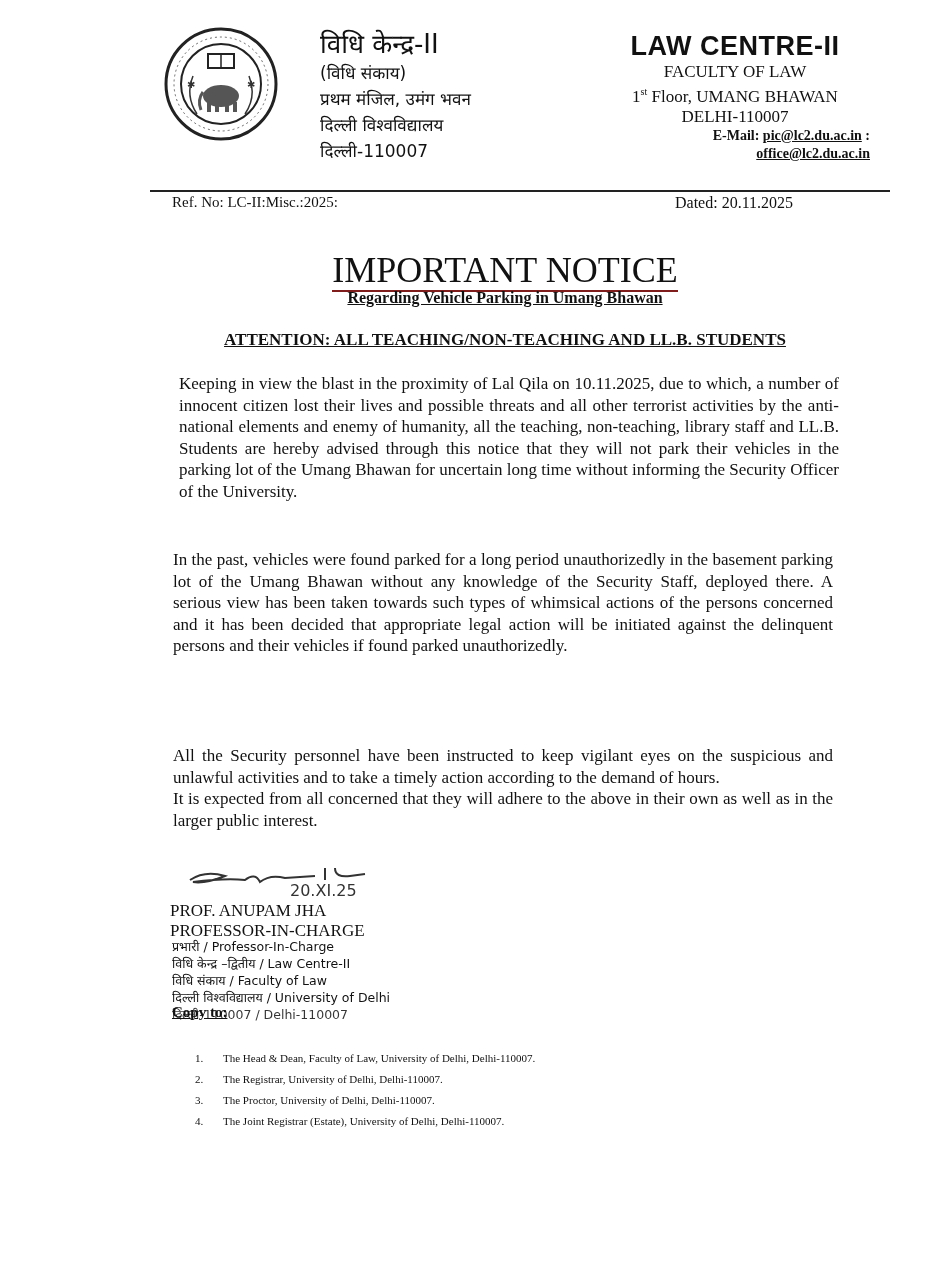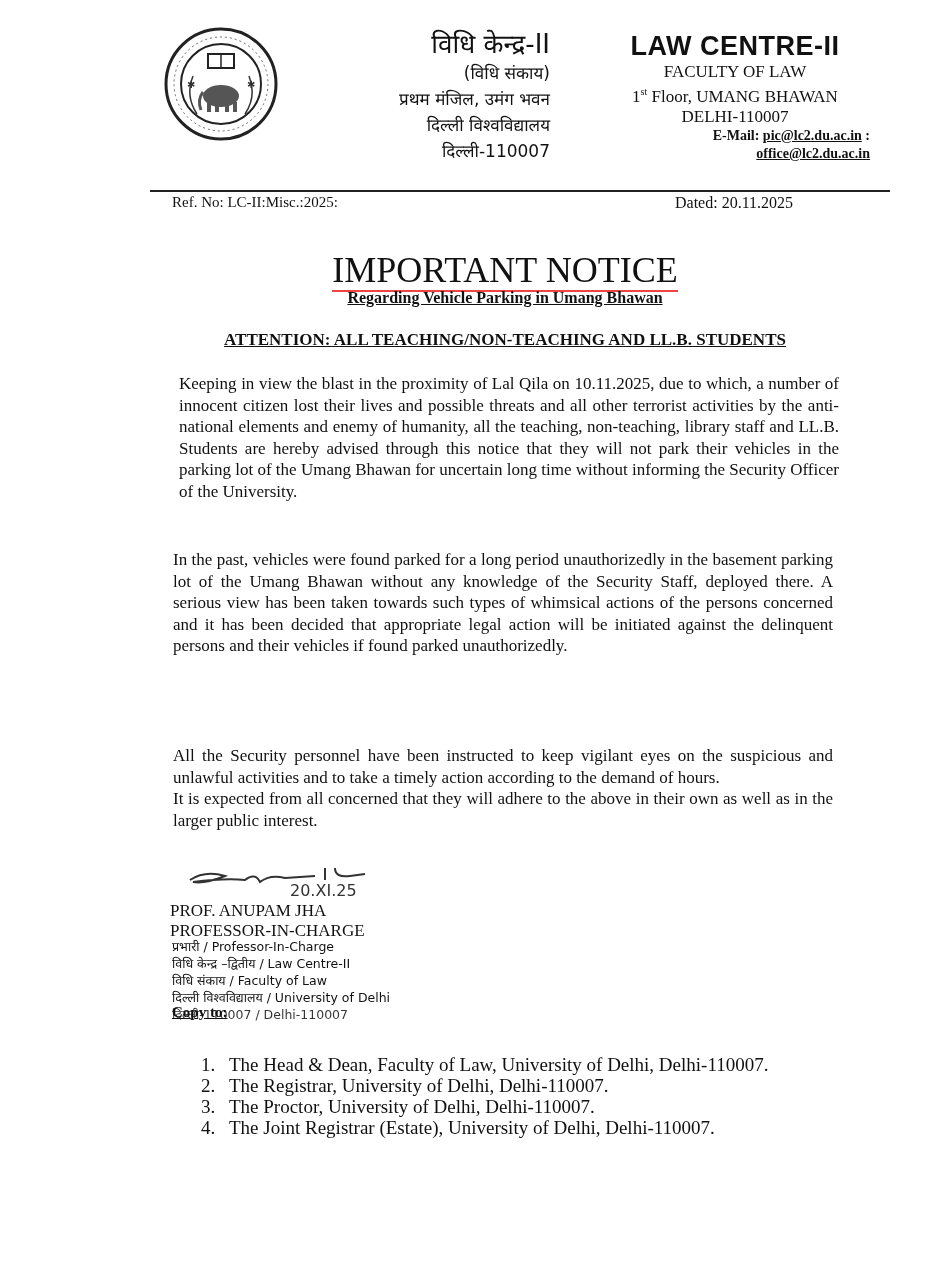--- a/index.html
+++ b/index.html
@@ -1,47 +1,47 @@
 <!DOCTYPE html>
 <html><head>
 <meta charset="utf-8">
 <style>
   html,body{margin:0;padding:0;background:#ffffff;}
   body{width:933px;height:1280px;position:relative;overflow:hidden;font-family:"Liberation Serif","DejaVu Serif",serif;color:#111;}
   .abs{position:absolute;}
   
   .seal{left:163px;top:26px;width:116px;height:116px;}
-  .hin{left:320px;top:28px;width:230px;text-align:right;font-family:"DejaVu Sans",sans-serif;color:#111;}
+  .hin{left:320px;top:28px;width:230px;text-align:left;font-family:"DejaVu Sans",sans-serif;color:#111;}
   .hin .t1{font-size:26px;line-height:32px;}
   .hin .t2{font-size:17px;line-height:26px;}
   .eng{left:600px;top:30px;width:270px;text-align:center;}
   .eng .t1{font-family:"Liberation Sans","DejaVu Sans",sans-serif;font-weight:bold;font-size:27px;line-height:32px;letter-spacing:0.5px;}
   .eng .t2{font-weight:normal;font-size:17px;line-height:20px;}
   .eng .mail{font-weight:bold;font-size:14px;line-height:18px;text-align:right;padding-left:32px;}
   .eng .mail a{color:#111;text-decoration:underline;}
   .rule{left:150px;top:190px;width:740px;height:2px;background:#222;}
   .ref{left:172px;top:194px;font-size:15px;}
   .dated{left:675px;top:194px;font-size:16px;}
   
   .title{left:0;top:250px;width:1010px;text-align:center;font-size:36px;line-height:40px;}
-  .title span{border-bottom:2px solid #ef4444;}
+  .title span{border-bottom:2px solid #7f1d1d;}
   .subtitle{left:0;top:289px;width:1010px;text-align:center;font-size:16px;font-weight:bold;}
   .subtitle span{text-decoration:underline;}
   .attn{left:190px;top:330px;width:630px;text-align:center;font-size:17px;font-weight:bold;}
   .attn span{text-decoration:underline;}
   
   .para{left:173px;width:660px;font-size:17px;line-height:21.5px;text-align:justify;}
   .p1{top:373px;margin-left:6px;} .p2{top:549px;} .p3{top:701px;margin-top:44px;} .p4{top:788px;}
   
   .sigsvg{left:185px;top:858px;width:230px;height:40px;}
   .sig1{left:170px;top:901px;font-size:17px;line-height:20px;}
   .sig2{left:170px;top:921px;font-size:17px;line-height:20px;}
   .stamp{left:172px;top:936px;font-family:"DejaVu Sans",sans-serif;font-size:12.5px;line-height:17px;color:#111;}
   .copy{left:172px;top:1004px;font-weight:bold;font-size:15px;text-decoration:underline;font-family:"Liberation Serif",serif;text-align:center;}
-  .list{left:195px;top:1048px;font-size:19px;line-height:21px;margin:6px;padding:0;list-style:none;}
+  .list{left:195px;top:1048px;font-size:11px;line-height:21px;margin:0;padding:0;list-style:none;}
   .list li span.n{display:inline-block;width:28px;}
 </style>
 </head>
 <body>
 
 <div class="abs seal">
   <svg width="116" height="116" viewBox="0 0 116 116">
     <circle cx="58" cy="58" r="55" fill="none" stroke="#222" stroke-width="3"></circle>
     <circle cx="58" cy="58" r="40" fill="none" stroke="#222" stroke-width="2"></circle>
     <circle cx="58" cy="58" r="47" fill="none" stroke="#444" stroke-width="0.8" stroke-dasharray="2 3"></circle>

